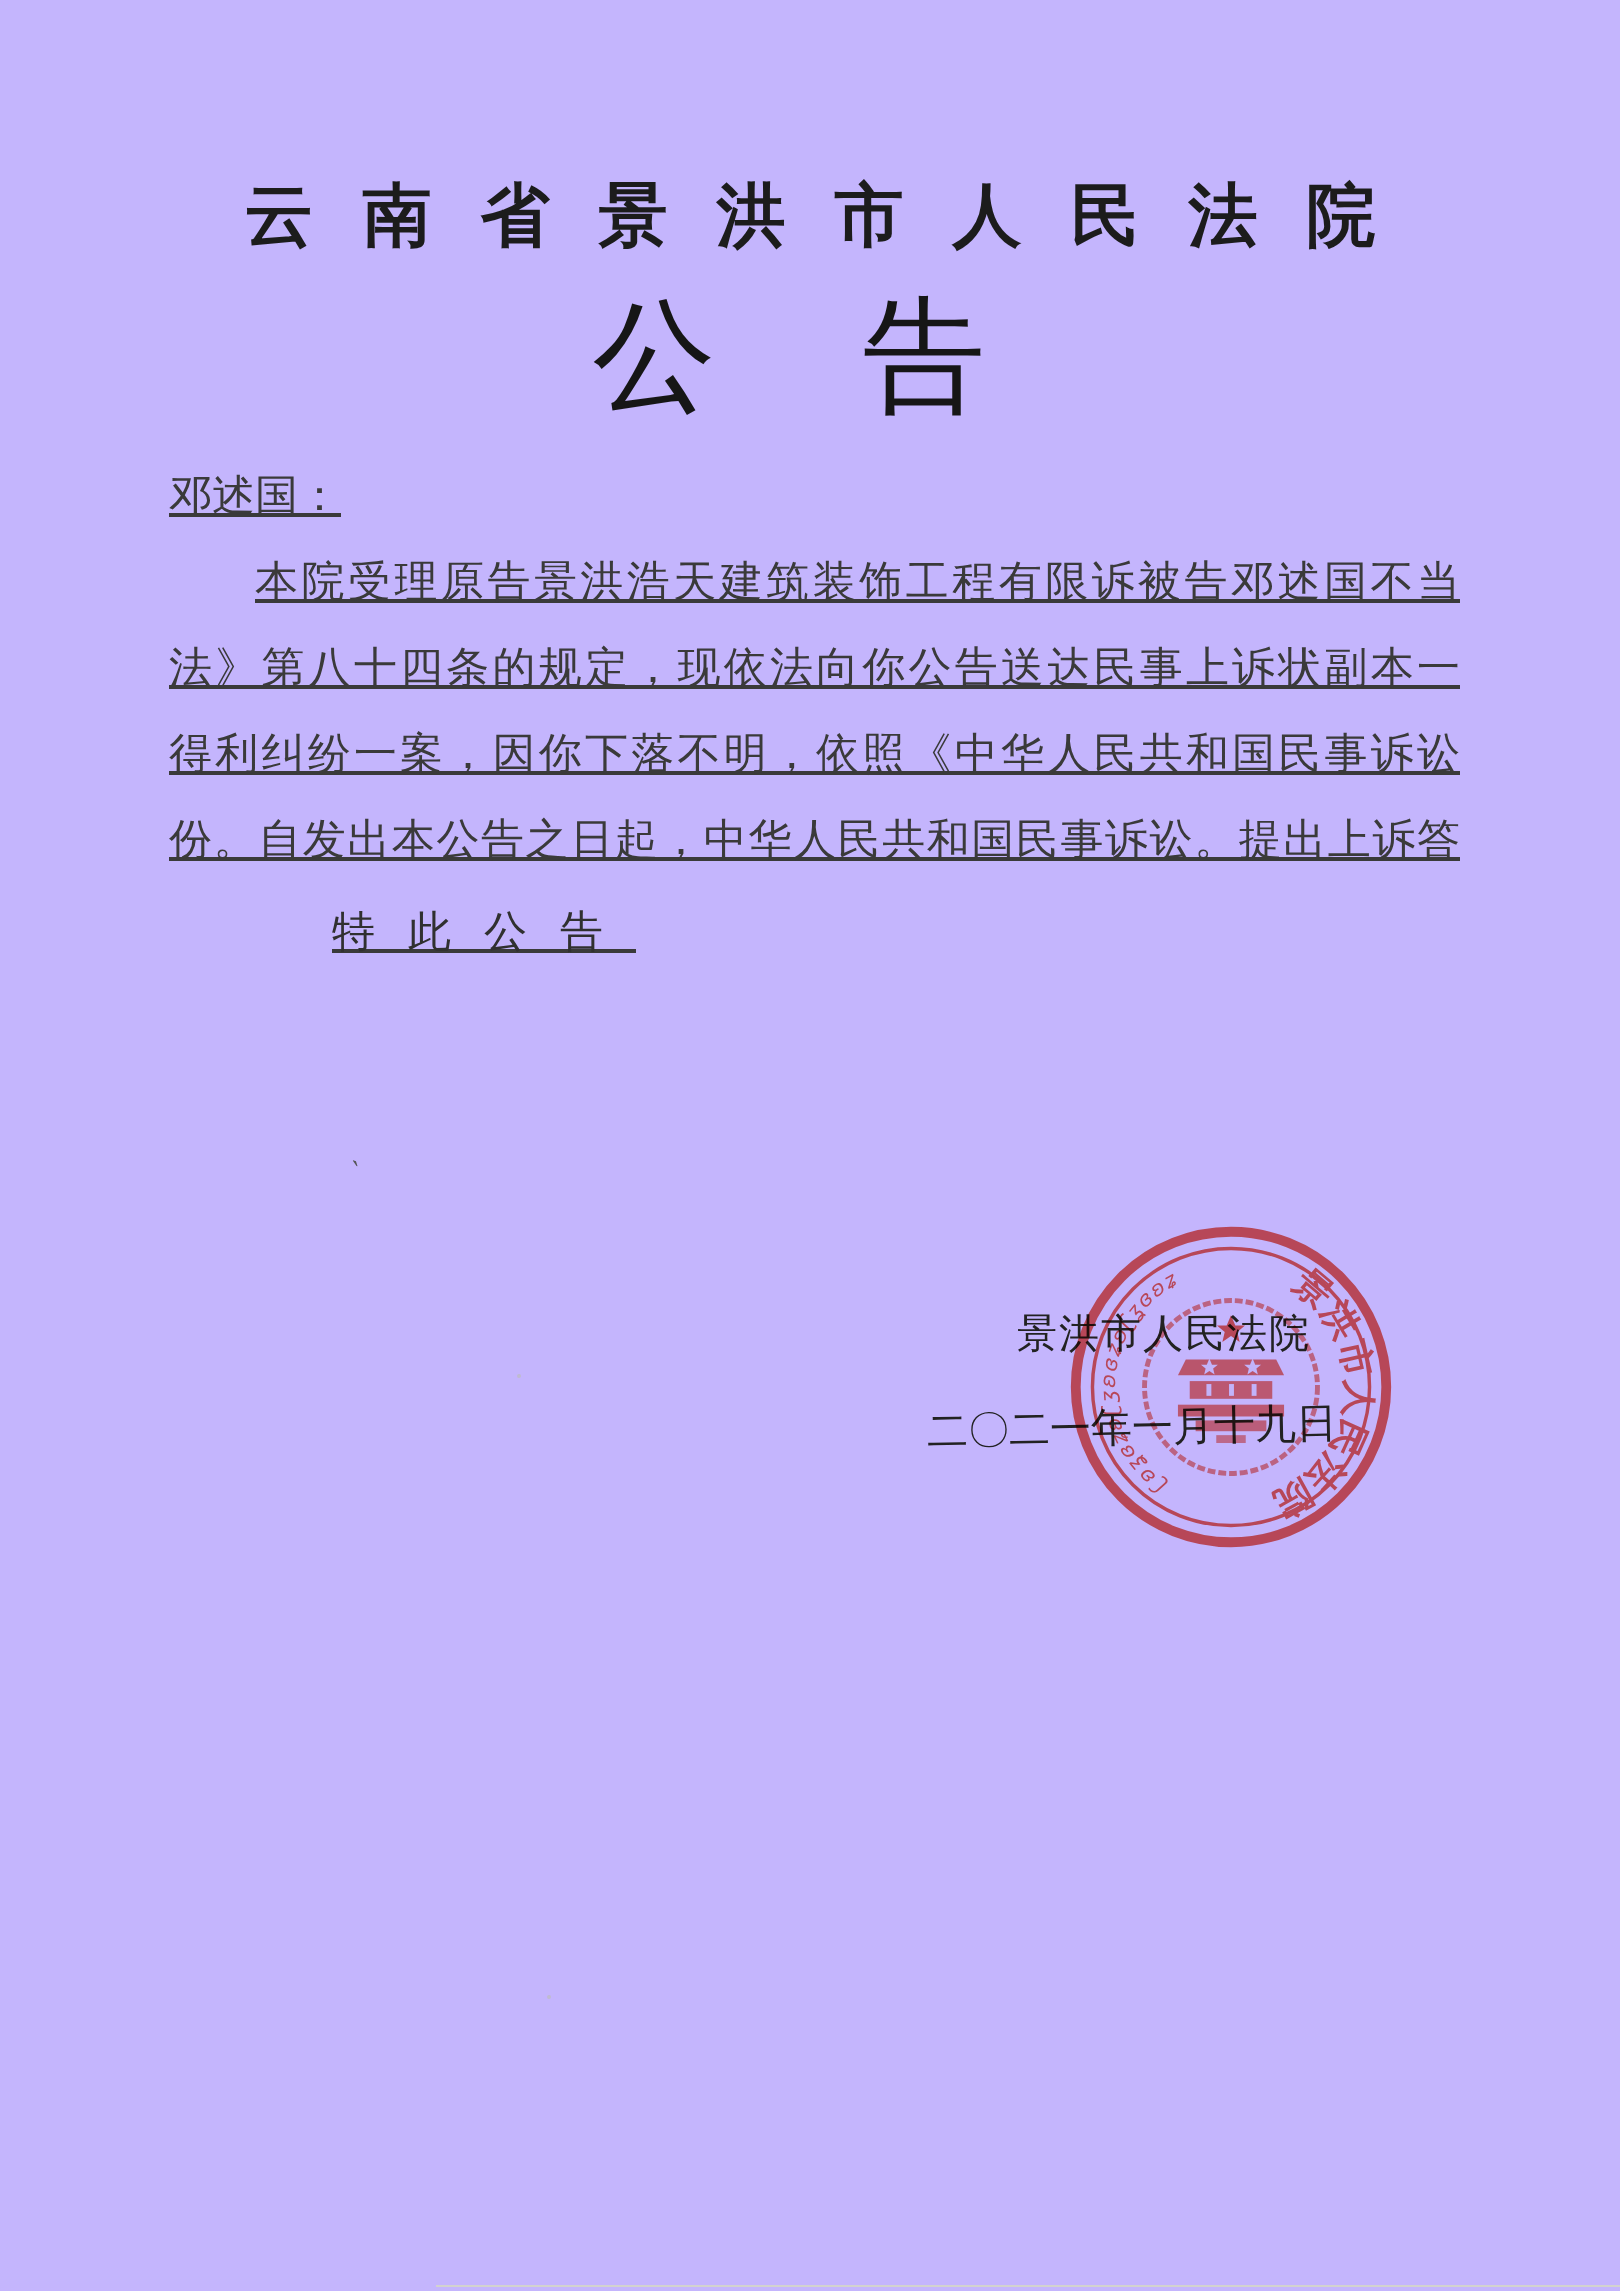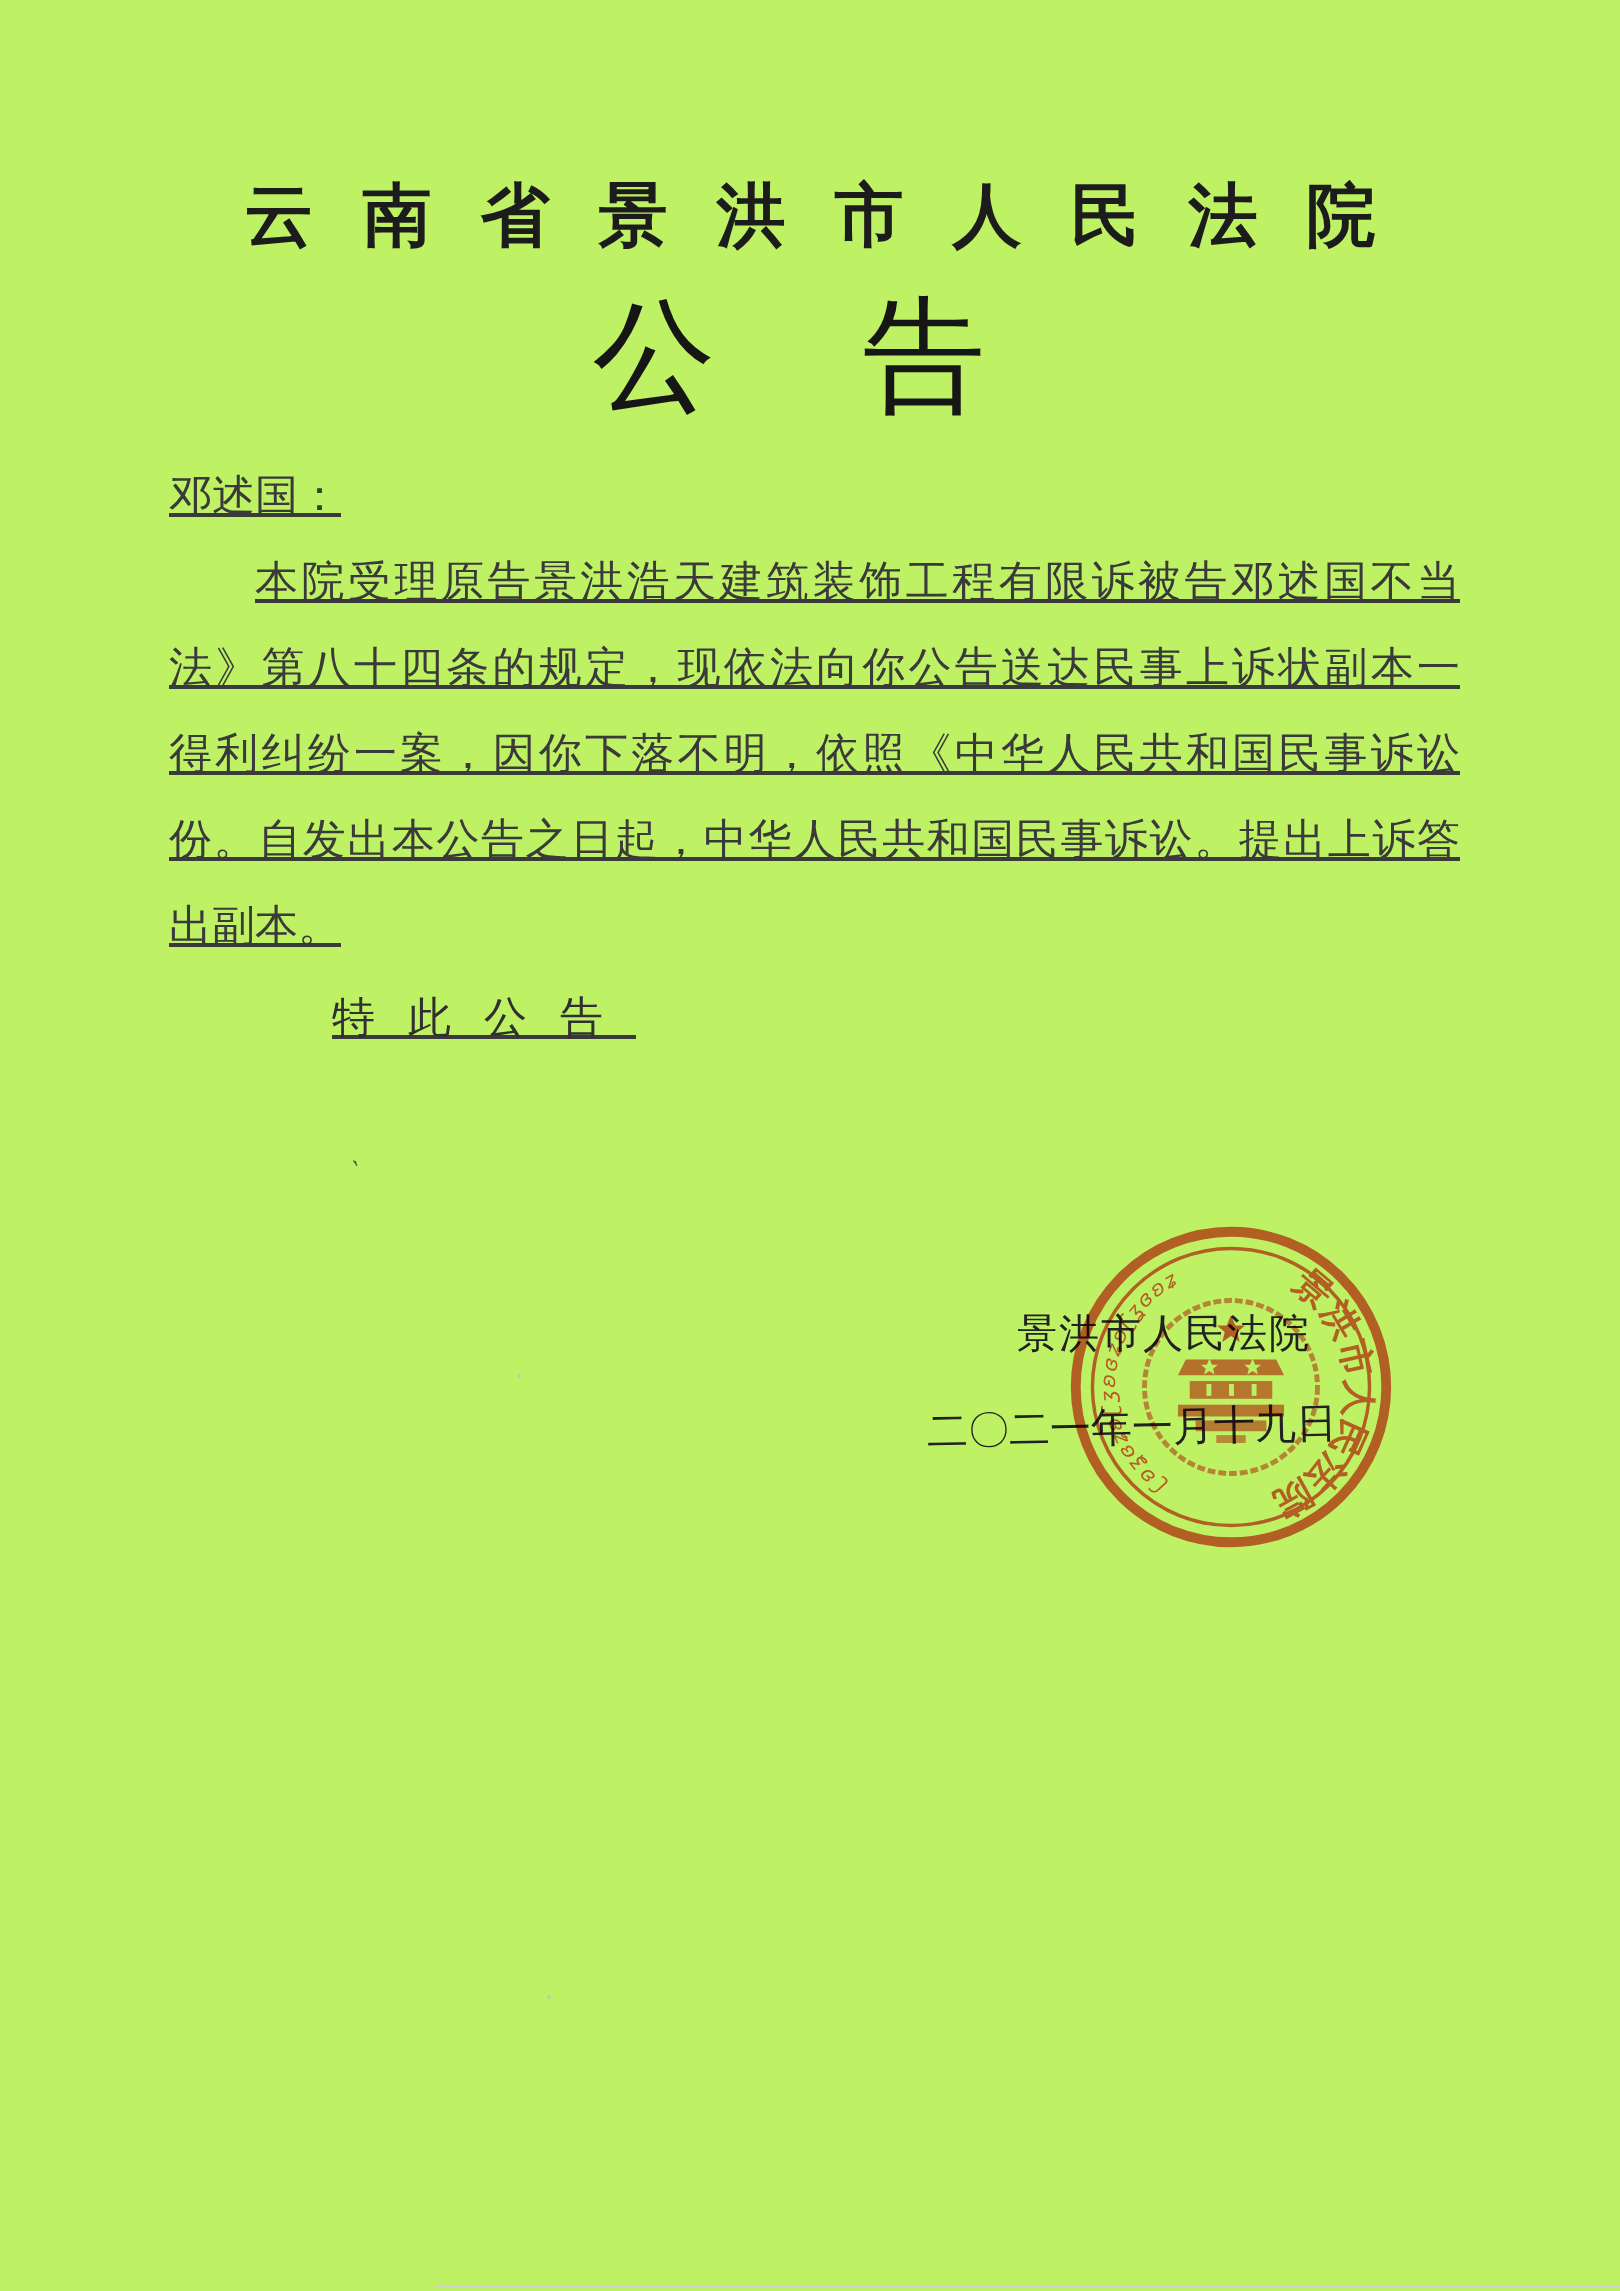--- a/index.html
+++ b/index.html
@@ -1,20 +1,20 @@
 <!DOCTYPE html>
 <html style="--seal-color: #ee5347;"><head>
 <meta charset="utf-8">
 <style>
   html,body{margin:0;padding:0;background:#e9e9e9;}
   .page{
     position:relative;
     width:1620px;height:2292px;
     margin:0 auto;
-    background:#bef264;
+    background:#c4b5fd;
     overflow:hidden;
     font-family:"Liberation Serif","DejaVu Serif",serif;
     color:#333;
   }
   
   .court-name{
     margin:0;
     padding-top:182px;
     padding-left:49px;            
     text-align:center;
@@ -122,21 +122,20 @@
   <h2 class="notice-title">公告</h2>
 
   <div class="body-block">
     <div class="salutation">邓述国：</div>
     <div>
 
     <div class="para-line indent fill">本院受理原告景洪浩天建筑装饰工程有限诉被告邓述国不当</div>
         <div class="para-line fill">法》第八十四条的规定，现依法向你公告送达民事上诉状副本一</div>
         <div class="para-line fill">得利纠纷一案，因你下落不明，依照《中华人民共和国民事诉讼</div>
         <div class="para-line fill">份。自发出本公告之日起，中华人民共和国民事诉讼。提出上诉答</div>
-        <div class="para-line">出副本。</div>
       </div>
     <div class="closing">特此公告</div>
   </div>
 
   <div class="sig-court">景洪市人民法院</div>
   <div class="sig-date">二〇二一年一月十九日</div>
 
   <svg class="seal" viewBox="0 0 344 344" aria-hidden="true">
     <defs>
       <path id="arcPath" d="M 172,54 a 118,118 0 1 1 -0.02,0" fill="none"></path>

